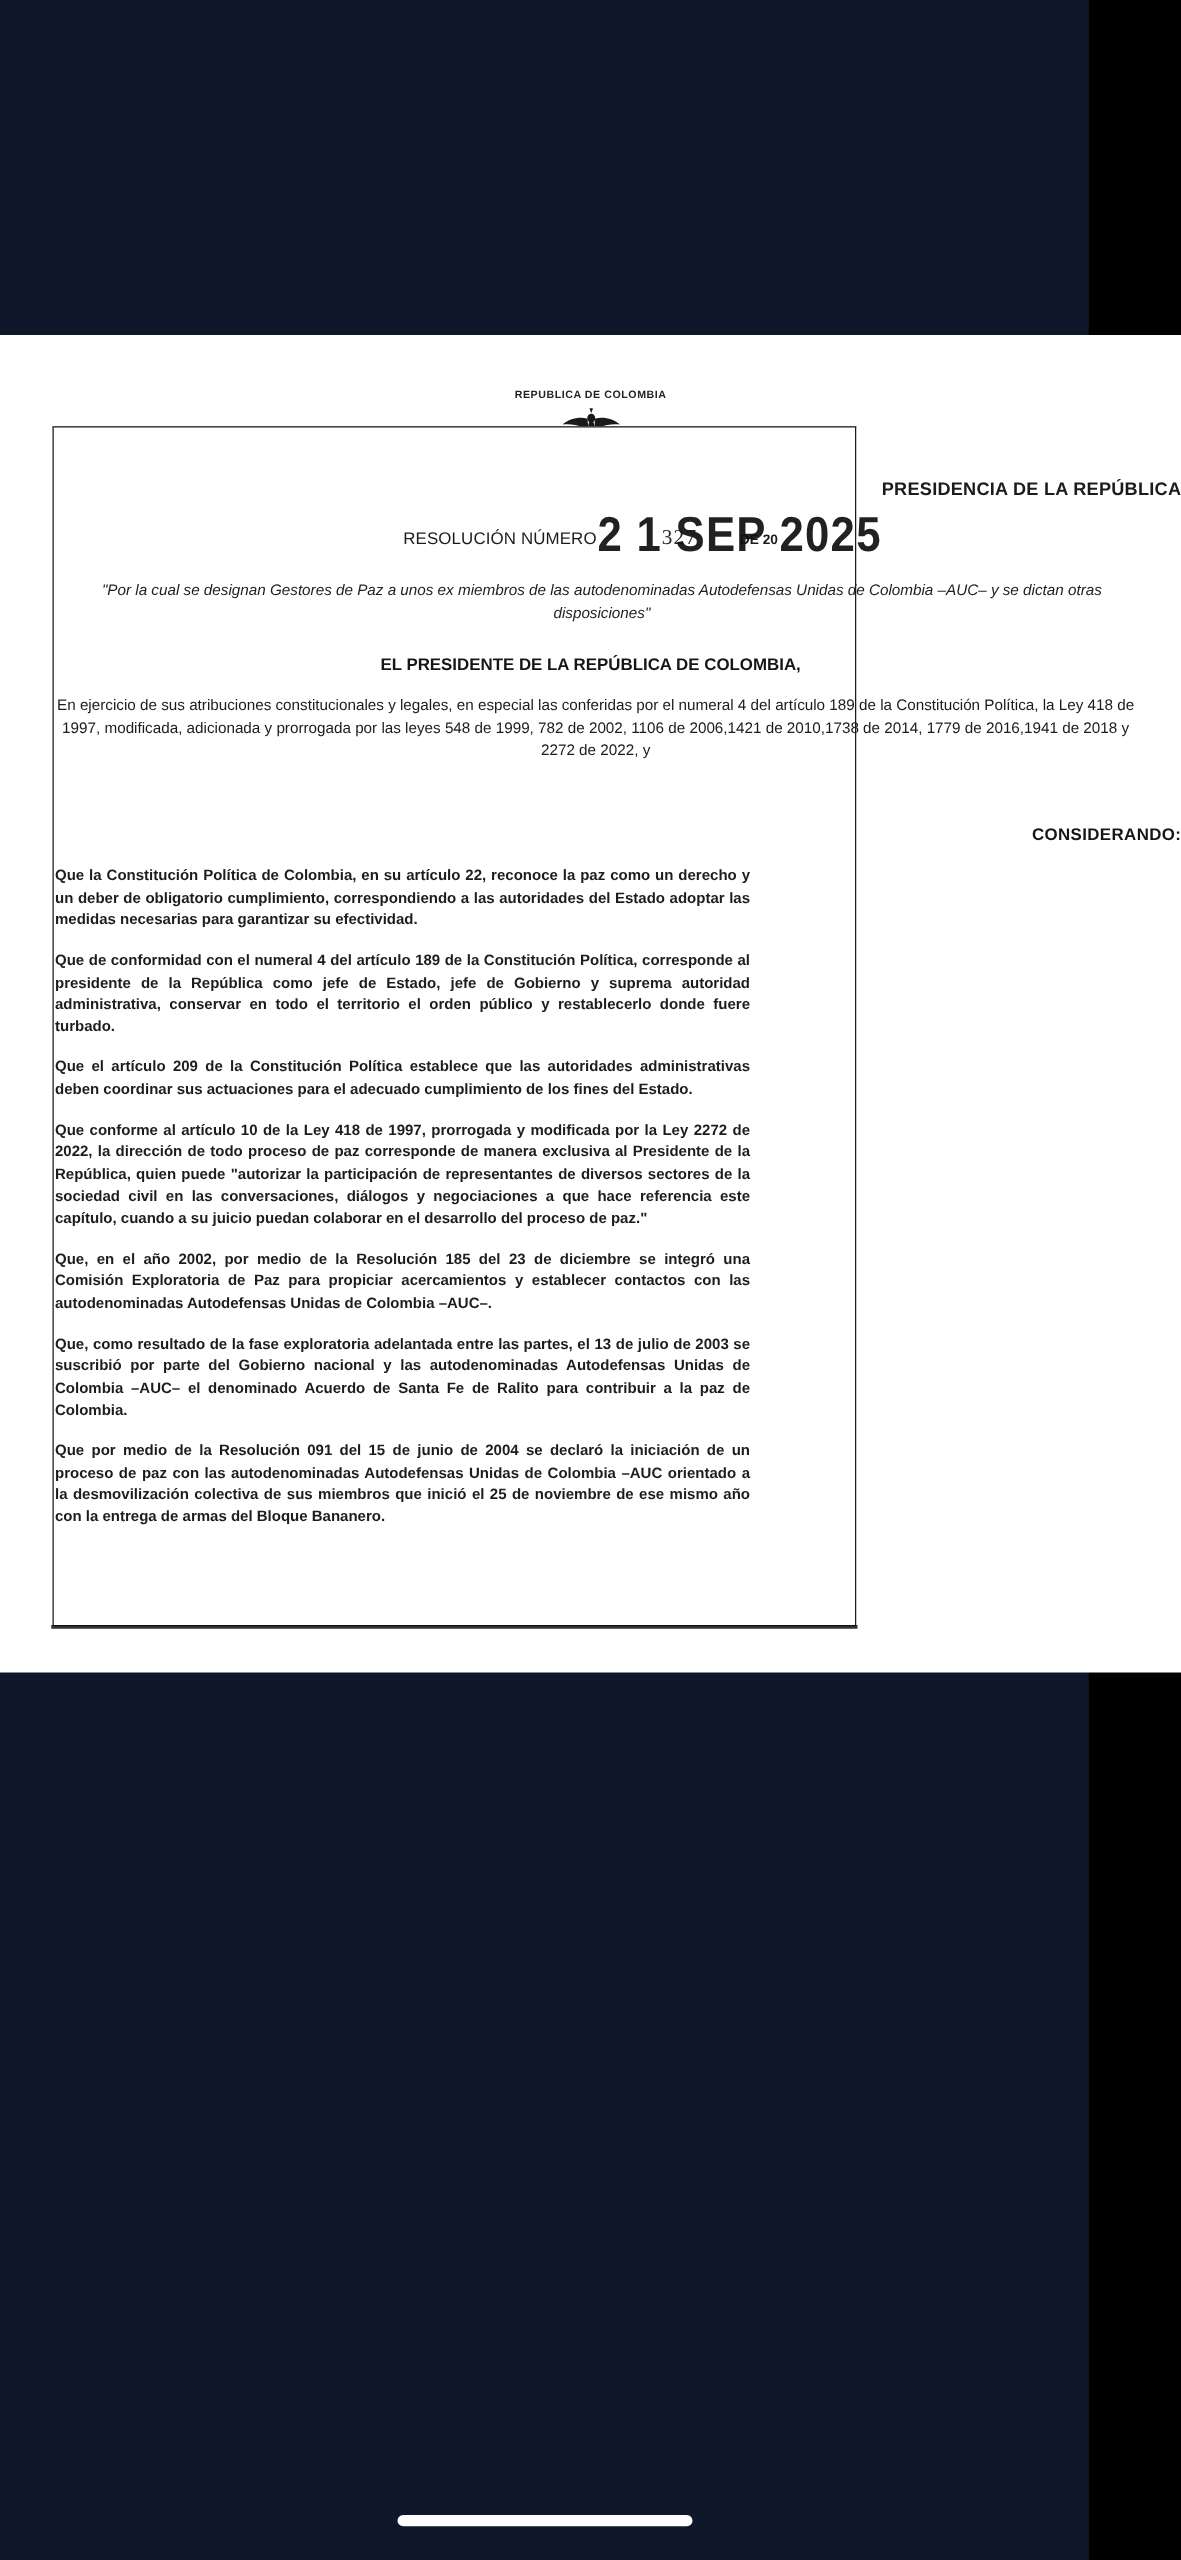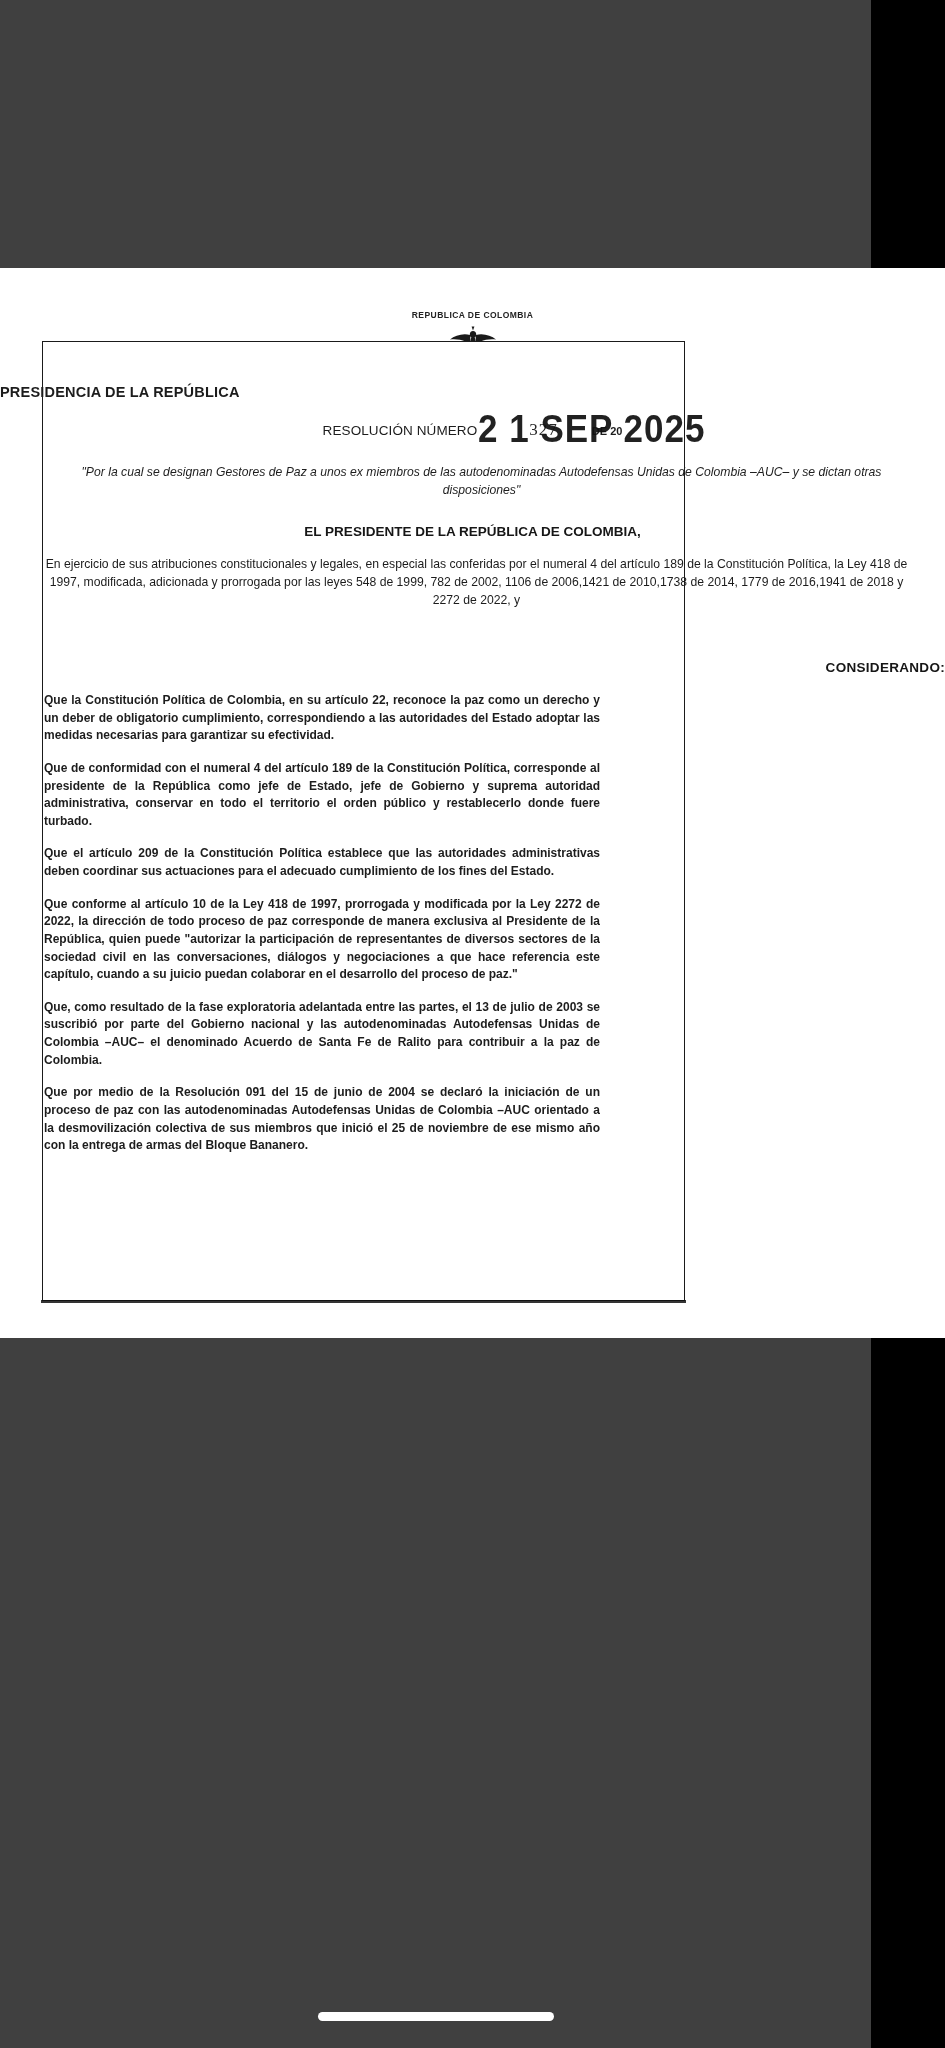--- a/index.html
+++ b/index.html
@@ -15,21 +15,21 @@
     font-family: "Liberation Sans", sans-serif;
   }
 
   
   #viewer {
     position: absolute;
     left: 0;
     top: 0;
     width: 871px;
     height: 2048px;
-    background: #404040;
+    background: #0f172a;
   }
 
   
   #scan-sheet {
     position: absolute;
     left: 0;
     top: 268px;
     width: 945px;
     height: 1070px;
     background: #ffffff;
@@ -83,24 +83,24 @@
     position: absolute;
     left: 50%;
     top: 56px;
     transform: translateX(-50%);
     width: 52px;
     height: 62px;
   }
 
   #presidencia-title {
     position: absolute;
-    left: 0;
+    left: 16px;
     right: 0;
     top: 116px;
-    text-align: left;
+    text-align: right;
     font-size: 14.5px;
     font-weight: 700;
     color: #1c1c1c;
     letter-spacing: .2px;
   }
 
   #resolution-line {
     position: absolute;
     left: 0;
     right: 0;
@@ -284,20 +284,21 @@
 
     <div id="preamble">En ejercicio de sus atribuciones constitucionales y legales, en especial las conferidas por el numeral 4 del artículo 189 de la Constitución Política, la Ley 418 de 1997, modificada, adicionada y prorrogada por las leyes 548 de 1999, 782 de 2002, 1106 de 2006,1421 de 2010,1738 de 2014, 1779 de 2016,1941 de 2018 y 2272 de 2022, y</div>
 
     <div id="considerando-heading">CONSIDERANDO:</div>
 
     <div id="body-paragraphs">
       <p class="para">Que la Constitución Política de Colombia, en su artículo 22, reconoce la paz como un derecho y un deber de obligatorio cumplimiento, correspondiendo a las autoridades del Estado adoptar las medidas necesarias para garantizar su efectividad.</p>
       <p class="para">Que de conformidad con el numeral 4 del artículo 189 de la Constitución Política, corresponde al presidente de la República como jefe de Estado, jefe de Gobierno y suprema autoridad administrativa, conservar en todo el territorio el orden público y restablecerlo donde fuere turbado.</p>
       <p class="para">Que el artículo 209 de la Constitución Política establece que las autoridades administrativas deben coordinar sus actuaciones para el adecuado cumplimiento de los fines del Estado.</p>
       <p class="para">Que conforme al artículo 10 de la Ley 418 de 1997, prorrogada y modificada por la Ley 2272 de 2022, la dirección de todo proceso de paz corresponde de manera exclusiva al Presidente de la República, quien puede "autorizar la participación de representantes de diversos sectores de la sociedad civil en las conversaciones, diálogos y negociaciones a que hace referencia este capítulo, cuando a su juicio puedan colaborar en el desarrollo del proceso de paz."</p>
+      <p class="para">Que, en el año 2002, por medio de la Resolución 185 del 23 de diciembre se integró una Comisión Exploratoria de Paz para propiciar acercamientos y establecer contactos con las autodenominadas Autodefensas Unidas de Colombia –AUC–.</p>
       <p class="para">Que, como resultado de la fase exploratoria adelantada entre las partes, el 13 de julio de 2003 se suscribió por parte del Gobierno nacional y las autodenominadas Autodefensas Unidas de Colombia –AUC– el denominado Acuerdo de Santa Fe de Ralito para contribuir a la paz de Colombia.</p>
       <p class="para">Que por medio de la Resolución 091 del 15 de junio de 2004 se declaró la iniciación de un proceso de paz con las autodenominadas Autodefensas Unidas de Colombia –AUC orientado a la desmovilización colectiva de sus miembros que inició el 25 de noviembre de ese mismo año con la entrega de armas del Bloque Bananero.</p>
     </div>
 
   </div>
 
   <div id="home-indicator"></div>
 
 </div>
 

